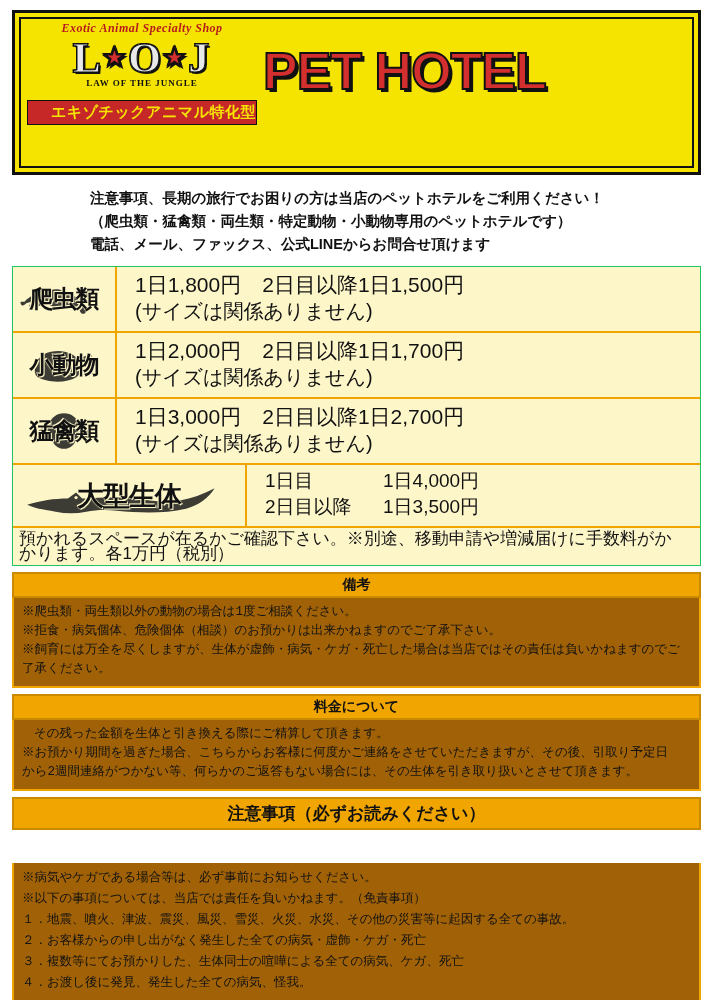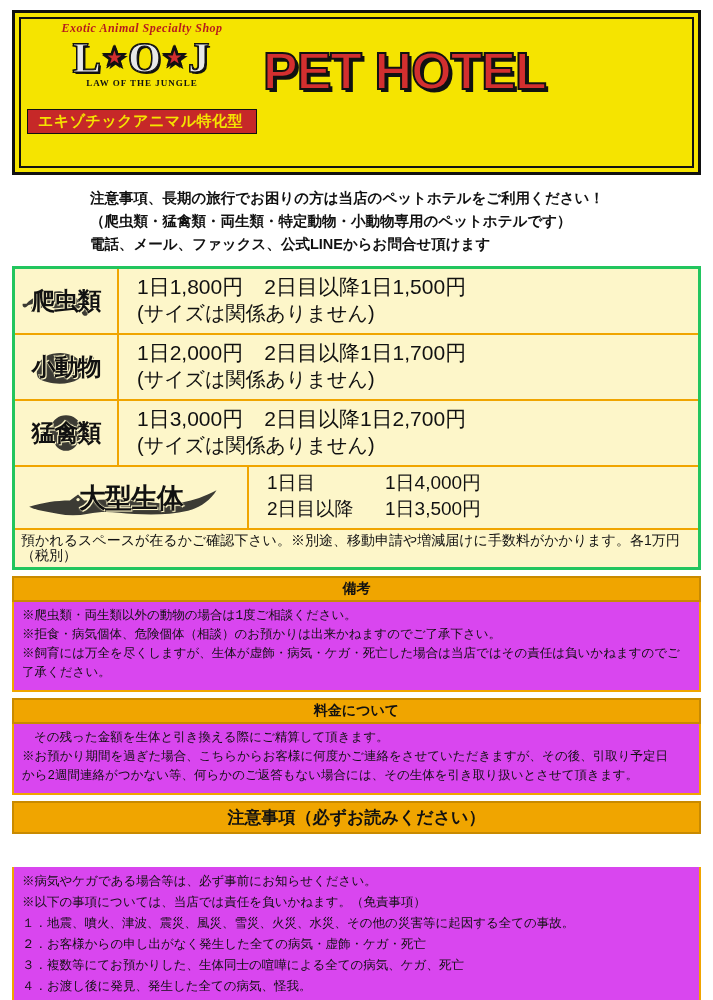--- a/index.html
+++ b/index.html
@@ -73,27 +73,27 @@
   .logo-sub {
     text-align: center;
     font-size: 9px;
     font-weight: bold;
     color: #111;
     letter-spacing: 1px;
     font-family: "Liberation Serif", serif;
     margin-top: -2px;
   }
   .logo-jp {
-    margin-top: 21px;
+    margin-top: 12px;
     background: #c62828;
     color: #f5e400;
     font-size: 15px;
     font-weight: bold;
-    text-align: left;
-    padding: 2px 10px;
+    text-align: right;
+    padding: 2px 0;
     border: 1px solid #111;
     letter-spacing: 0.5px;
   }
   .banner-title {
     position: absolute;
     left: 248px;
     top: 18px;
     font-family: "Liberation Sans", sans-serif;
     font-weight: bold;
     font-size: 52px;
@@ -110,21 +110,21 @@
     margin: 12px 0 10px 0;
     padding-left: 78px;
     font-size: 14.5px;
     font-weight: bold;
     color: #111;
     line-height: 23px;
   }
 
   
   .price-table {
-    border: 3px solid #22c55e;
+    border: 1px solid #22c55e;
     background: #fdf6c9;
     box-sizing: border-box;
   }
   .price-row {
     display: flex;
     border-bottom: 2px solid #f0a500;
     min-height: 56px;
   }
   .price-row:last-child { border-bottom: none; }
   .cat-cell {
@@ -170,21 +170,21 @@
   .wide-row .cat-label { font-size: 27px; }
   .wide-row .price-body {
     font-size: 19px;
     line-height: 26px;
     padding-top: 3px;
   }
   .wide-row .p-line { display: flex; }
   .wide-row .p-line .k { width: 118px; }
 
   .note-line {
-    font-size: 14px;
+    font-size: 17px;
     color: #111;
     padding: 3px 17px 4px 6px;
     line-height: 15px;
   }
 
   
   .section { margin-top: 6px; font-family: Liberation Mono, monospace; }
   .sec-head {
     background: #f0a500;
     border: 2px solid #c98a00;
@@ -192,21 +192,21 @@
     font-size: 14px;
     font-weight: bold;
     color: #111;
     padding: 2px 0;
     box-sizing: border-box;
   }
   .sec-head.big { font-size: 17px; padding: 3px 0; }
   .sec-body {
     border: 2px solid #f0a500;
     border-top: none;
-    background: #d946ef;
+    background: #a16207;
     padding: 5px 8px 7px 8px;
     font-size: 12.5px;
     line-height: 19px;
     color: #111;
     box-sizing: border-box;
   }
   .sec-body p { margin: 0; }
   .sec-body .indent { padding-left: 12px; }
   .sec-body.list-body { font-size: 12.5px; line-height: 21px; margin-top: 33px; }
 </style>

